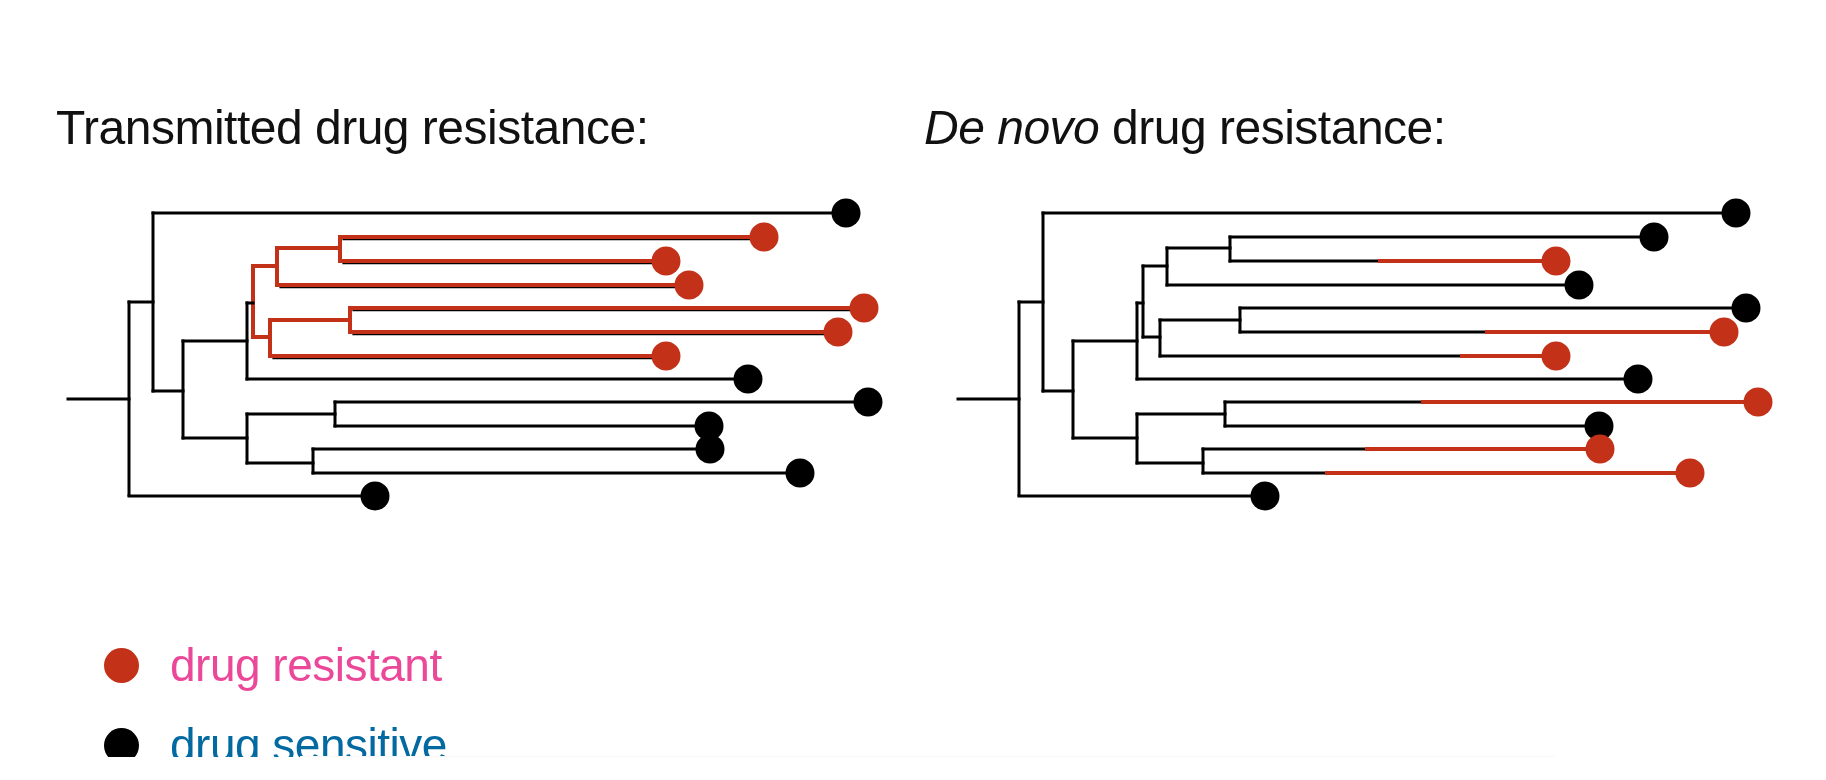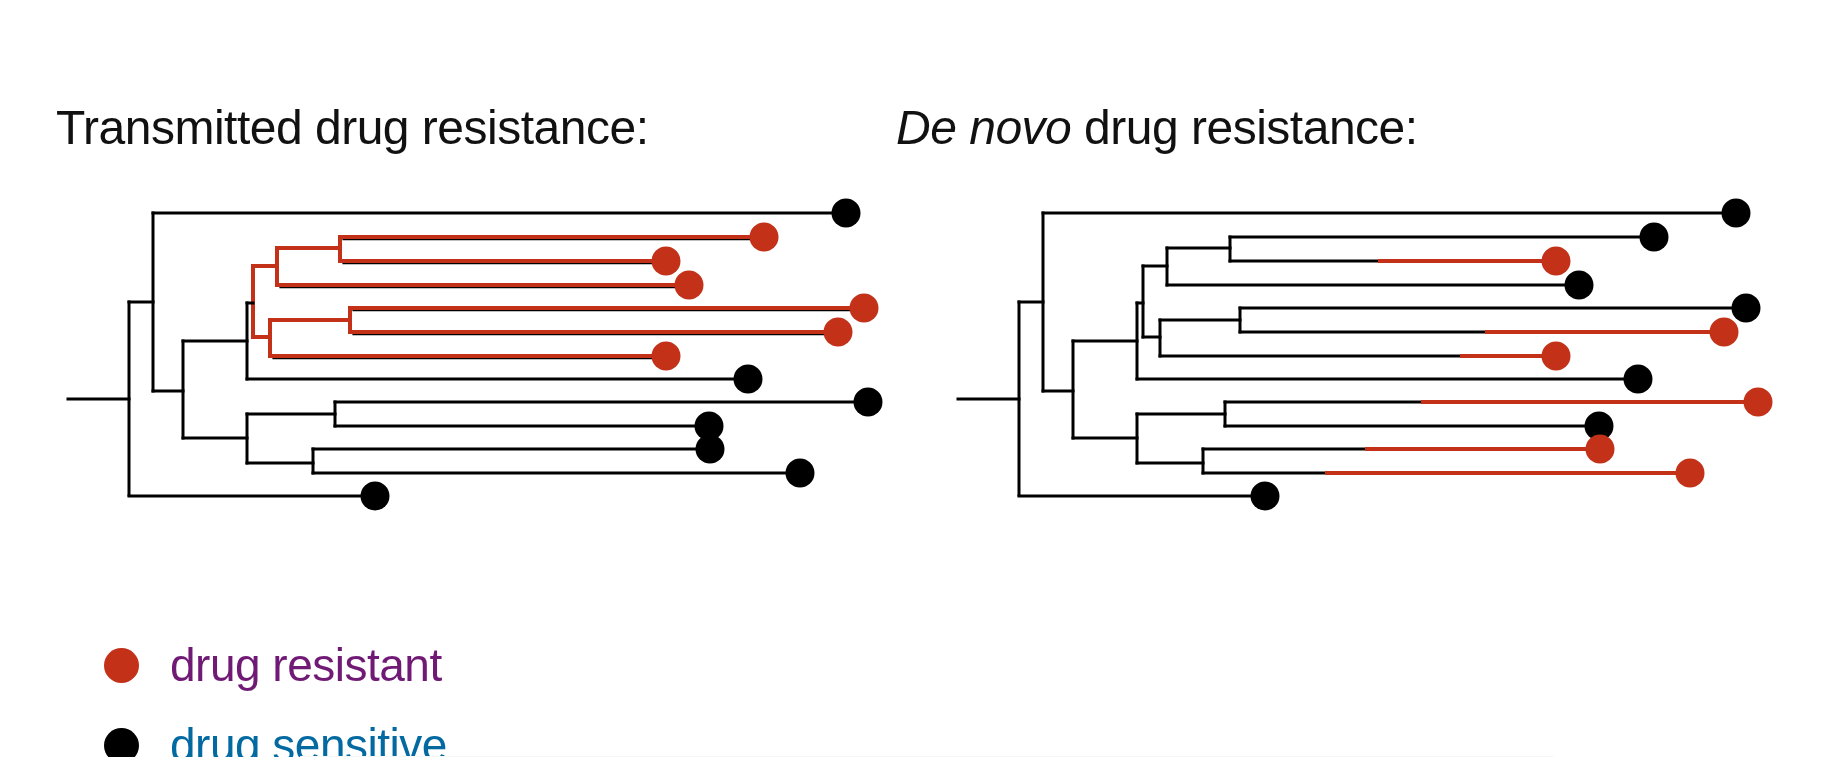--- a/index.html
+++ b/index.html
@@ -16,21 +16,21 @@
     position: absolute;
     top: 100px;
     font-size: 48px;
     line-height: 1.15;
     color: #111111;
     letter-spacing: -0.5px;
     white-space: pre;
   }
   .panel-title .italic { font-style: italic; }
   .title-left  { left: 56px; }
-  .title-right { left: 896px; }
+  .title-right { left: 924px; }
   .legend { position: absolute; left: 104px; top: 638px; }
   .legend-row { display: flex; align-items: center; margin-bottom: 26px; }
   .legend-dot {
     width: 35px; height: 35px; border-radius: 50%;
     flex: 0 0 auto; margin-right: 31px;
   }
   .legend-label { font-size: 46px; color: #111111; letter-spacing: -0.5px; }
   .bottom-strip { position: absolute; left: 300px; top: 756px; width: 1254px; height: 24px; }
 </style>
 </head>
@@ -153,21 +153,21 @@
       <line x1="1203" y1="473" x2="1327" y2="473" stroke="#000000" stroke-width="3" stroke-linecap="square"></line>
       <line x1="1327" y1="473" x2="1690" y2="473" stroke="#c23118" stroke-width="4" stroke-linecap="square"></line>
       <circle cx="1690" cy="473" r="14.5" fill="#c23118"></circle>
       <line x1="1019" y1="496" x2="1265" y2="496" stroke="#000000" stroke-width="3" stroke-linecap="square"></line>
       <circle cx="1265" cy="496" r="14.5" fill="#000000"></circle>
     </svg>
 
   <div class="legend">
     <div class="legend-row">
       <span class="legend-dot" style="background: rgb(194, 49, 24);"></span>
-      <span class="legend-label" style="color: #701a75;">drug resistant</span>
+      <span class="legend-label" style="color: #ec4899;">drug resistant</span>
     </div>
     <div class="legend-row">
       <span class="legend-dot" style="background: rgb(0, 0, 0);"></span>
       <span class="legend-label" style="color: #0369a1;">drug sensitive</span>
     </div>
   </div>
 
   <div class="bottom-strip" style="background: rgb(246, 248, 248);"></div>
 
 </div>

